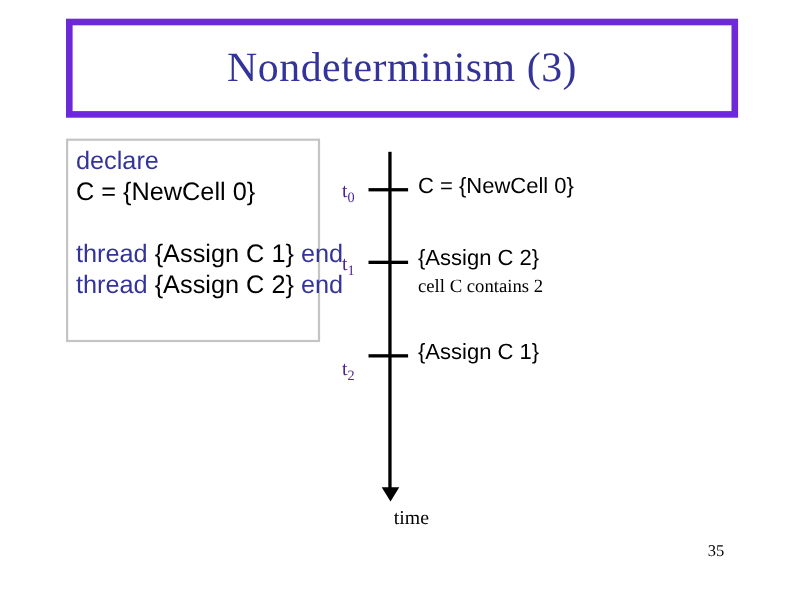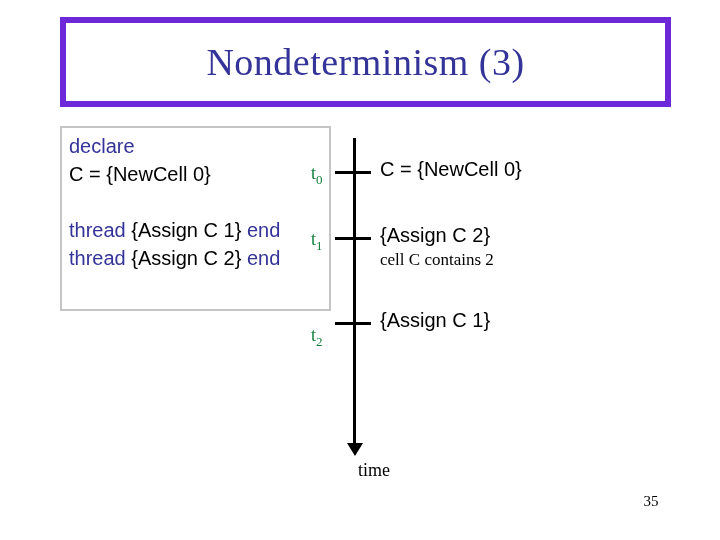--- a/index.html
+++ b/index.html
@@ -35,28 +35,28 @@
     font-size: 38px;
     color: #333399;
     letter-spacing: 0.5px;
   }
 
   
   .code-box {
     position: absolute;
     left: 60px;
     top: 126px;
-    width: 271px;
+    width: 231px;
     height: 185px;
     border: 2px solid #c4c4c4;
     box-sizing: border-box;
     background: #ffffff;
     padding: 4px 0 0 7px;
     font-family: "Liberation Sans", sans-serif;
-    font-size: 20px;
+    font-size: 23px;
     line-height: 28px;
     color: #000000;
     white-space: nowrap;
   }
   .code-line { height: 28px; }
   .code-line.blank { height: 28px; }
   .kw { color: #333399; }
 
   
   .tl-line {
@@ -88,21 +88,21 @@
   .tick-1 { top: 237px; }
   .tick-2 { top: 322px; }
 
   .t-label {
     position: absolute;
     left: 311px;
     width: 26px;
     font-family: "Liberation Serif", serif;
     font-size: 18px;
     line-height: 24px;
-    color: #15803d;
+    color: #4c1d95;
   }
   .t-label sub { font-size: 13px; line-height: 0; }
   .t-0 { top: 161px; }
   .t-1 { top: 227px; }
   .t-2 { top: 312px; margin-top: 11px; }
 
   .tl-event {
     position: absolute;
     left: 380px;
     white-space: nowrap;

